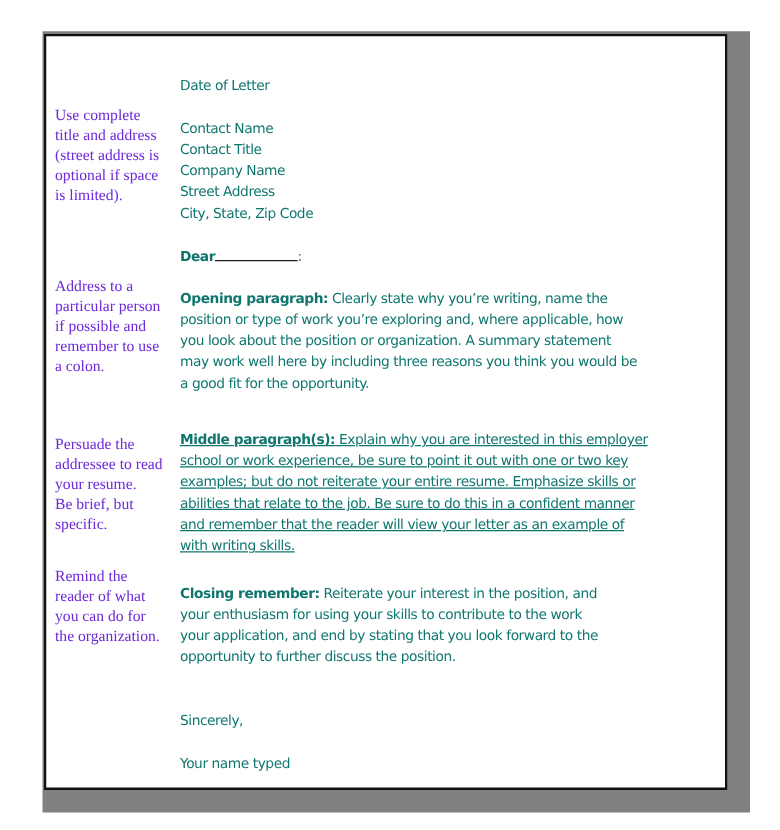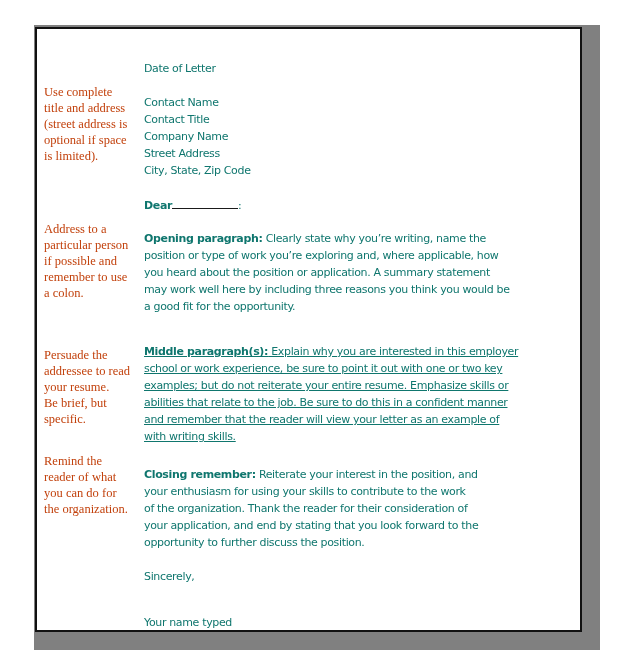--- a/index.html
+++ b/index.html
@@ -8,21 +8,21 @@
       position: absolute; left: 34px; top: 25px; width: 566px; height: 625px;
       background: #808080;
     }
     .page {
       position: absolute; left: 35px; top: 27px; width: 543px; height: 601px;
       background: #ffffff; border: 2px solid #111111;
     }
     .note {
       position: absolute; left: 7px; width: 100px;
       font-family: "Liberation Serif", serif; font-size: 12.5px; line-height: 16px;
-      color: #c2410c; white-space: pre-line;
+      color: #6d28d9; white-space: pre-line;
     }
     .letter {
       position: absolute; left: 107px;
       font-family: "DejaVu Sans", sans-serif; font-size: 11px; line-height: 17px;
       color: #0f766e; letter-spacing: -0.35px;
     }
     .line { display: block; white-space: nowrap; }
     b { font-weight: bold; }
     .blank { display: inline-block; width: 66px; border-bottom: 1px solid #1a1a1a; height: 12px; vertical-align: baseline; }
   </style>
@@ -64,42 +64,41 @@
     <span class="line">City, State, Zip Code</span>
   </div>
 
   <div class="letter" style="top:167px;">
     <span class="line"><b>Dear</b><span class="blank"></span><span>:</span></span>
   </div>
 
   <div class="letter" style="top:201px;">
     <span class="line"><b>Opening paragraph:</b><span> Clearly state why you’re writing, name the</span></span>
     <span class="line">position or type of work you’re exploring and, where applicable, how</span>
-    <span class="line">you heard about the position or application. A summary statement</span>
+    <span class="line">you look about the position or organization. A summary statement</span>
     <span class="line">may work well here by including three reasons you think you would be</span>
     <span class="line">a good fit for the opportunity.</span>
   </div>
 
   <div class="letter" style="top:314px;text-decoration:underline;">
     <span class="line"><b>Middle paragraph(s):</b><span> Explain why you are interested in this employer</span></span>
     <span class="line">school or work experience, be sure to point it out with one or two key</span>
     <span class="line">examples; but do not reiterate your entire resume. Emphasize skills or</span>
     <span class="line">abilities that relate to the job. Be sure to do this in a confident manner</span>
     <span class="line">and remember that the reader will view your letter as an example of</span>
     <span class="line">with writing skills.</span>
   </div>
 
   <div class="letter" style="top:437px;">
     <span class="line"><b>Closing remember:</b><span> Reiterate your interest in the position, and</span></span>
     <span class="line">your enthusiasm for using your skills to contribute to the work</span>
-    <span class="line">of the organization. Thank the reader for their consideration of</span>
     <span class="line">your application, and end by stating that you look forward to the</span>
     <span class="line">opportunity to further discuss the position.</span>
   </div>
 
   <div class="letter" style="top:539px;">
     <span class="line">Sincerely,</span>
   </div>
 
-  <div class="letter" style="top:585px;">
+  <div class="letter" style="top:573px;">
     <span class="line">Your name typed</span>
   </div>
 </div>
 
 </body></html>

